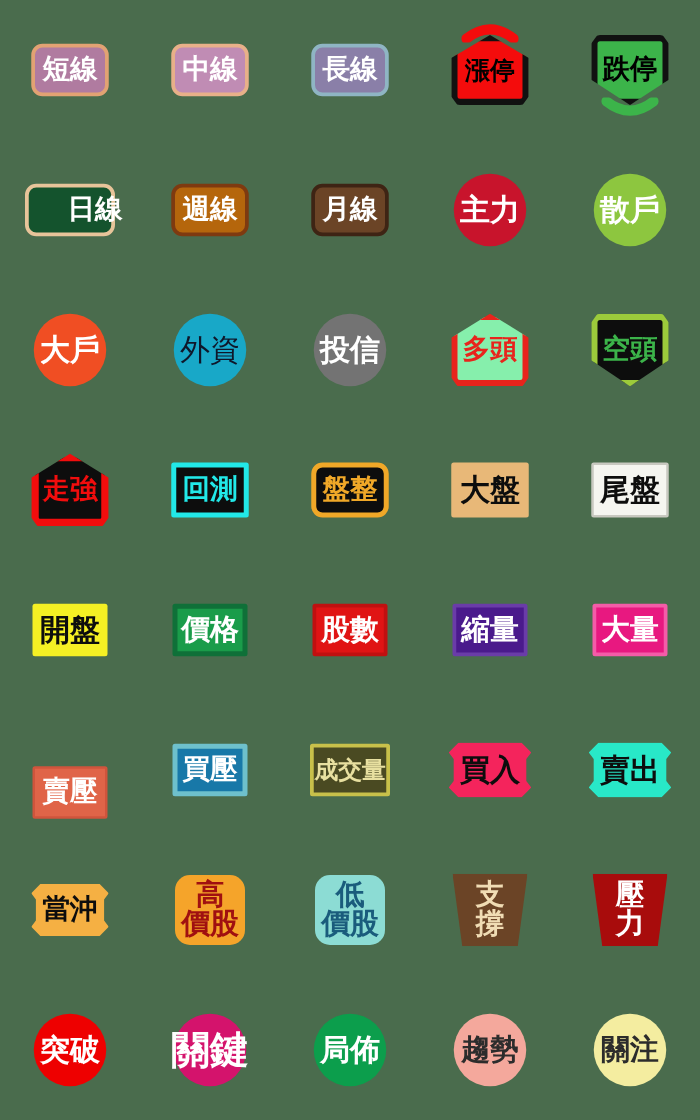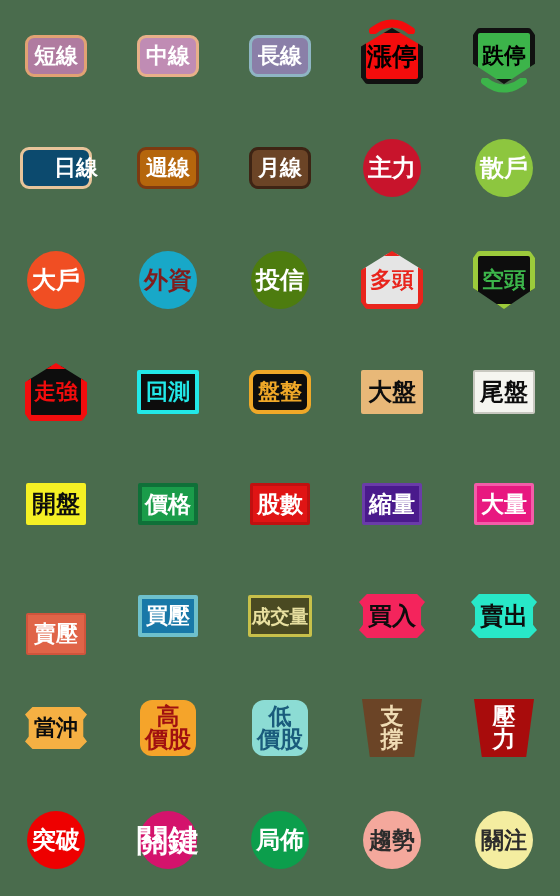--- a/index.html
+++ b/index.html
@@ -97,41 +97,41 @@
           </div>
         </div>
       </div>
     </div>
     <div class="cell">
       <div class="badge-wrap">
         <div class="arc up"><svg width="46" height="20" viewBox="0 0 46 20">
             <path d="M4 17 Q23 2 42 17" stroke="#f40c0c" stroke-width="8" stroke-linecap="round" fill="none"></path>
           </svg></div>
         <div class="sticker sh-penta" style="width: 62px; height: 56px; background: rgb(244, 12, 12); border: 5px solid rgb(17, 17, 17);">
-          <div class="txt" style="color: rgb(0, 0, 0); font-size: 25px; font-weight: 700;">
+          <div class="txt" style="color: rgb(0, 0, 0); font-size: 20px; font-weight: 700;">
             <span class="ln">漲停</span>
           </div>
         </div>
       </div>
     </div>
     <div class="cell">
       <div class="badge-wrap">
         <div class="arc down"><svg width="46" height="20" viewBox="0 0 46 20">
             <path d="M4 3 Q23 18 42 3" stroke="#3cb44a" stroke-width="8" stroke-linecap="round" fill="none"></path>
           </svg></div>
         <div class="sticker sh-shield" style="width: 62px; height: 56px; background: rgb(60, 180, 74); border: 5px solid rgb(17, 17, 17);">
           <div class="txt" style="color: rgb(0, 0, 0); font-size: 22px; font-weight: 700;">
             <span class="ln">跌停</span>
           </div>
         </div>
       </div>
     </div>
     <div class="cell">
       <div class="badge-wrap">
-        <div class="sticker sh-rrect" style="width: 72px; height: 42px; background: #0c4a6e; border: 3px solid rgb(232, 196, 154); padding-left: 40px;">
+        <div class="sticker sh-rrect" style="width: 72px; height: 42px; background: #14532d; border: 3px solid rgb(232, 196, 154); padding-left: 40px;">
           <div class="txt" style="color: rgb(255, 255, 255); font-size: 22px; font-weight: 700;">
             <span class="ln">日線</span>
           </div>
         </div>
       </div>
     </div>
     <div class="cell">
       <div class="badge-wrap">
         <div class="sticker sh-rrect" style="width: 62px; height: 42px; background: rgb(181, 102, 12); border: 3px solid rgb(126, 58, 16);">
           <div class="txt" style="color: rgb(255, 255, 255); font-size: 22px; font-weight: 700;">
@@ -172,38 +172,38 @@
         <div class="sticker sh-circle" style="width: 58px; height: 58px; background: rgb(240, 78, 35);">
           <div class="txt" style="color: rgb(255, 255, 255); font-size: 24px; font-weight: 700;">
             <span class="ln">大戶</span>
           </div>
         </div>
       </div>
     </div>
     <div class="cell">
       <div class="badge-wrap">
         <div class="sticker sh-circle" style="width: 58px; height: 58px; background: rgb(24, 168, 200);">
-          <div class="txt" style="color: #7f1d1d; font-size: 24px; font-weight: 700;">
+          <div class="txt" style="color: #0f172a; font-size: 24px; font-weight: 400;">
             <span class="ln">外資</span>
           </div>
         </div>
       </div>
     </div>
     <div class="cell">
       <div class="badge-wrap">
-        <div class="sticker sh-circle" style="width: 58px; height: 58px; background: #4d7c0f;">
+        <div class="sticker sh-circle" style="width: 58px; height: 58px; background: #737373;">
           <div class="txt" style="color: rgb(255, 255, 255); font-size: 24px; font-weight: 700;">
             <span class="ln">投信</span>
           </div>
         </div>
       </div>
     </div>
     <div class="cell">
       <div class="badge-wrap">
-        <div class="sticker sh-penta" style="width: 62px; height: 58px; background: #e5e5e5; border: 5px solid rgb(232, 36, 28);">
+        <div class="sticker sh-penta" style="width: 62px; height: 58px; background: #86efac; border: 5px solid rgb(232, 36, 28);">
           <div class="txt" style="color: rgb(232, 36, 28); font-size: 22px; font-weight: 700;">
             <span class="ln">多頭</span>
           </div>
         </div>
       </div>
     </div>
     <div class="cell">
       <div class="badge-wrap">
         <div class="sticker sh-shield" style="width: 62px; height: 58px; background: rgb(13, 13, 13); border: 5px solid rgb(156, 203, 59);">
           <div class="txt" style="color: rgb(60, 180, 74); font-size: 22px; font-weight: 700;">

